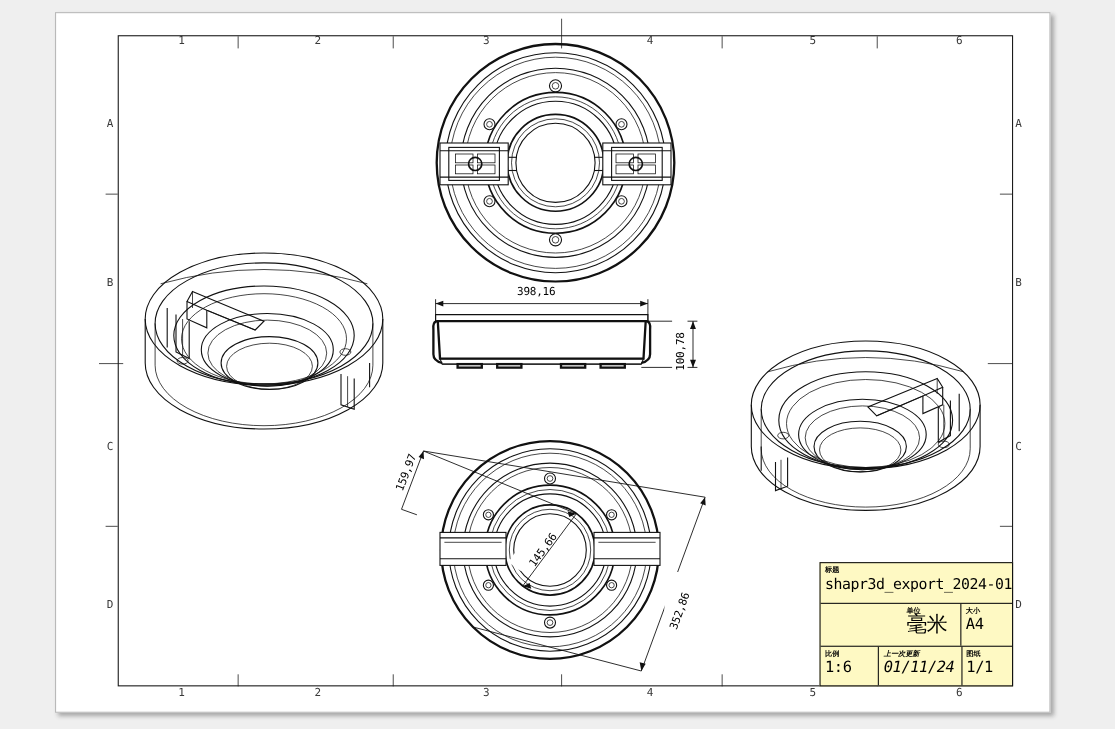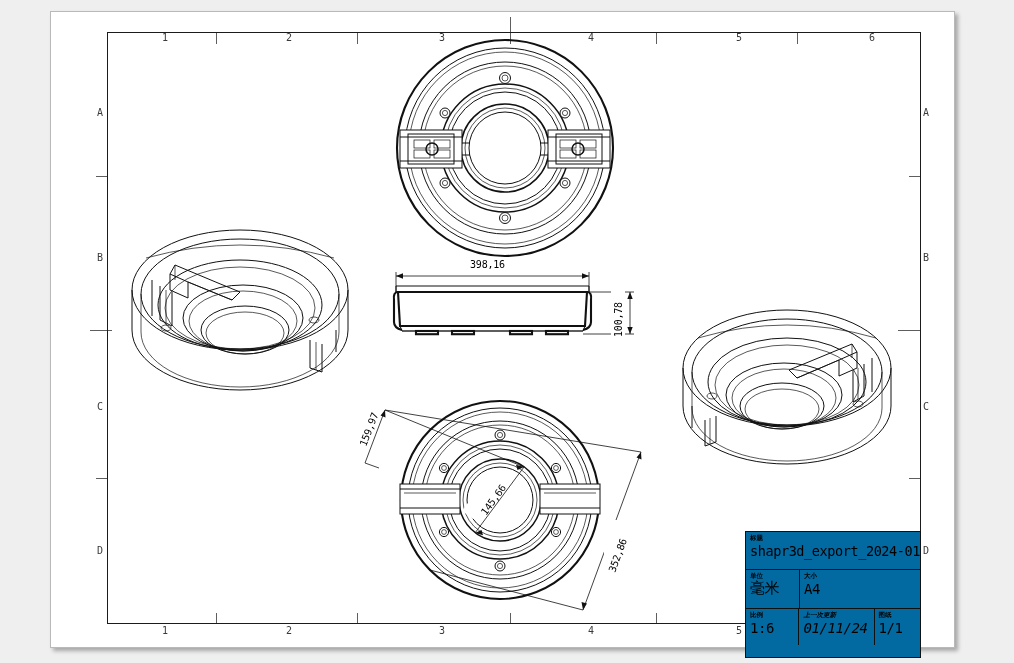--- a/index.html
+++ b/index.html
@@ -48,32 +48,32 @@
     position: absolute;
     background: #5e5e5e;
   }
   .tick-v { width: 1.2px; height: 11px; }
   .tick-h { height: 1.2px; width: 11px; }
   .tick-h-long { height: 1.2px; width: 22px; }
 
   
   .title-block {
     position: absolute;
-    left: 694px; top: 519px;
-    width: 176px; height: 127px;
+    left: 694px; top: 499px;
+    width: 176px; height: 113px;
     border: 1.5px solid #111;
     box-sizing: border-box;
-    background: #0369a1;
+    background: #fef9c3;
     display: flex;
     flex-direction: column;
   }
   .tb-row { display: flex; border-bottom: 1.2px solid #111; }
   .tb-row:last-child { border-bottom: none; }
   .tb-row.r1 { height: 37px; }
-  .tb-row.r2 { height: 38px; }
+  .tb-row.r2 { height: 38px; justify-content: flex-end; }
   .tb-row.r3 { height: 36px; }
   .tb-cell {
     position: relative;
     padding: 2px 0 0 4px;
     box-sizing: border-box;
     border-right: 1.2px solid #111;
     overflow: hidden;
   }
   .tb-cell:last-child { border-right: none; }
   .tb-cell.full { width: 100%; }
@@ -95,21 +95,21 @@
   }
   .tb-value {
     font-family: "DejaVu Sans Mono", monospace;
     font-size: 14px;
     color: #000;
     line-height: 19px;
     display: block;
     white-space: nowrap;
     letter-spacing: -0.4px;
   }
-  .tb-value.cjk { font-family: Liberation Mono, monospace; font-size: 15px; }
+  .tb-value.cjk { font-family: Liberation Serif, serif; font-size: 19px; }
   .tb-value.small { font-size: 13.5px; }
 
   .proj-sym {
     display: block;
     margin-top: 3px;
   }
 
   
   .dwg {
     position: absolute;

